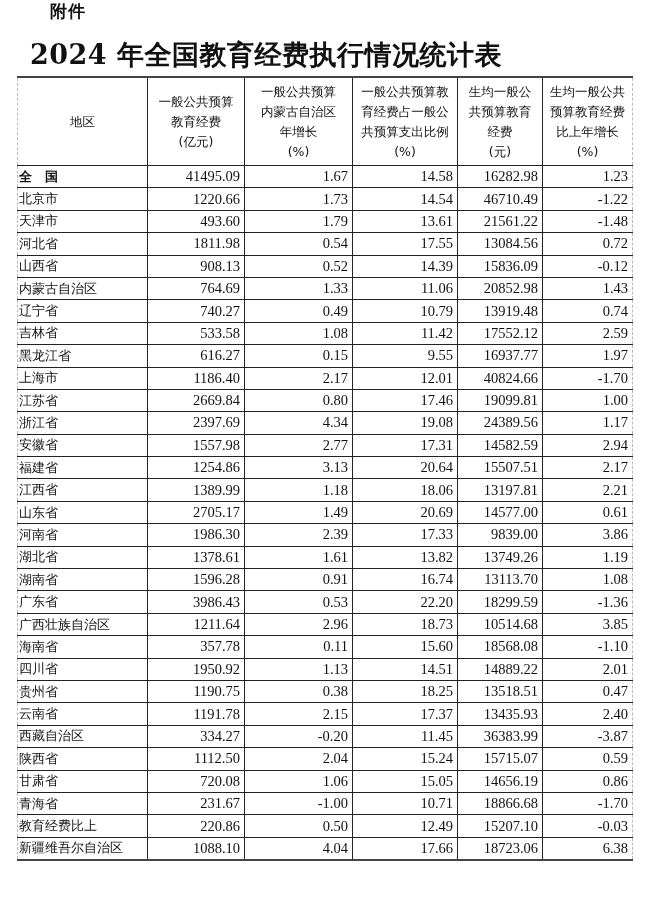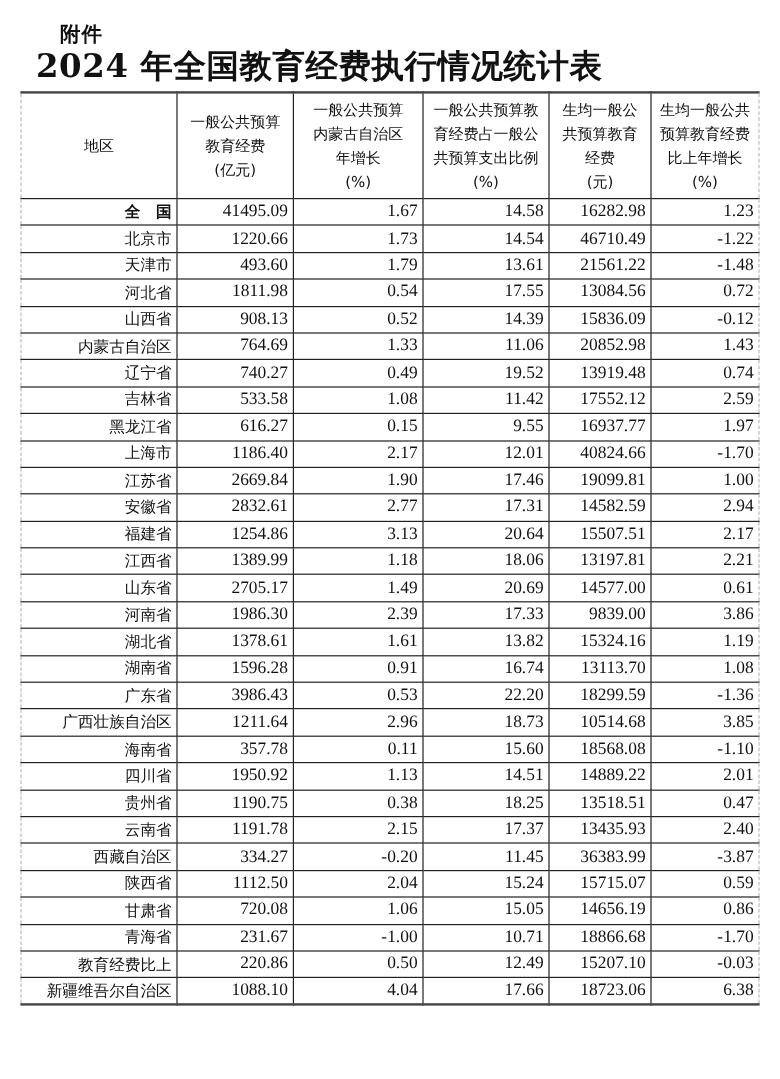--- a/index.html
+++ b/index.html
@@ -1,33 +1,33 @@
 <!DOCTYPE html>
 <html><head>
 <meta charset="utf-8">
 <style>
   html, body { margin: 0; padding: 0; background: #ffffff; }
   body { width: 650px; height: 899px; position: relative; overflow: hidden;
          font-family: "DejaVu Serif", "Liberation Serif", serif; color: #111; }
-  .attach { position: absolute; left: 50px; top: 17px; font-family: Liberation Sans, sans-serif;
+  .attach { position: absolute; left: 50px; top: 0; font-family: Liberation Sans, sans-serif;
             font-weight: bold; font-size: 17px; letter-spacing: 1px; }
   .title { position: absolute; left: 0; width: 532px; top: 37px; text-align: center;
            font-family: "DejaVu Serif", "Liberation Serif", serif; font-weight: bold; font-size: 27px; letter-spacing: 0.5px; }
   table { position: absolute; left: 17px; top: 76px; width: 615px; border-collapse: collapse; table-layout: fixed; }
   table { border-top: 2px solid #444; border-bottom: 2px solid #444; }
   th, td { border: 1px solid #222; padding: 0 4px; }
   th:first-child, td:first-child { border-left: 1px dashed #bbb; margin-left: 14px; }
   th:last-child, td:last-child { border-right: 1px dashed #bbb; margin-top: 32px; }
   thead th { height: 87px; font-weight: normal; font-size: 12.5px; line-height: 20px; text-align: center; vertical-align: middle;
              font-family: "DejaVu Sans", "Liberation Sans", sans-serif; padding: 0 2px; }
   thead th .l { display: block; white-space: nowrap; }
   tbody tr { height: 22.4px; }
   tbody tr td { border-top: 1.5px solid #333; }
   td { font-family: "Liberation Serif", "DejaVu Serif", serif; font-size: 14.5px; white-space: nowrap; }
-  td.region { text-align: right; padding-left: 1px; font-family: "DejaVu Sans", "Liberation Sans", sans-serif; font-size: 13px; }
+  td.region { text-align: left; padding-left: 1px; font-family: "DejaVu Sans", "Liberation Sans", sans-serif; font-size: 13px; }
   td.num { text-align: right; padding-right: 4px; }
   tr.total td.region { font-weight: bold; letter-spacing: 0; }
   col.c0 { width: 130px; } col.c1 { width: 97px; } col.c2 { width: 108px; }
   col.c3 { width: 105px; } col.c4 { width: 85px; } col.c5 { width: 90px; }
 </style>
 </head>
 <body>
 
 <div class="attach">附件</div>
 <div class="title">2024 年全国教育经费执行情况统计表</div>
@@ -123,21 +123,21 @@
         <td class="num">764.69</td>
         <td class="num">1.33</td>
         <td class="num">11.06</td>
         <td class="num">20852.98</td>
         <td class="num">1.43</td>
       </tr>
       <tr>
         <td class="region">辽宁省</td>
         <td class="num">740.27</td>
         <td class="num">0.49</td>
-        <td class="num">19.52</td>
+        <td class="num">10.79</td>
         <td class="num">13919.48</td>
         <td class="num">0.74</td>
       </tr>
       <tr>
         <td class="region">吉林省</td>
         <td class="num">533.58</td>
         <td class="num">1.08</td>
         <td class="num">11.42</td>
         <td class="num">17552.12</td>
         <td class="num">2.59</td>
@@ -154,28 +154,36 @@
         <td class="region">上海市</td>
         <td class="num">1186.40</td>
         <td class="num">2.17</td>
         <td class="num">12.01</td>
         <td class="num">40824.66</td>
         <td class="num">-1.70</td>
       </tr>
       <tr>
         <td class="region">江苏省</td>
         <td class="num">2669.84</td>
-        <td class="num">1.90</td>
+        <td class="num">0.80</td>
         <td class="num">17.46</td>
         <td class="num">19099.81</td>
         <td class="num">1.00</td>
       </tr>
       <tr>
+        <td class="region">浙江省</td>
+        <td class="num">2397.69</td>
+        <td class="num">4.34</td>
+        <td class="num">19.08</td>
+        <td class="num">24389.56</td>
+        <td class="num">1.17</td>
+      </tr>
+      <tr>
         <td class="region">安徽省</td>
-        <td class="num">2832.61</td>
+        <td class="num">1557.98</td>
         <td class="num">2.77</td>
         <td class="num">17.31</td>
         <td class="num">14582.59</td>
         <td class="num">2.94</td>
       </tr>
       <tr>
         <td class="region">福建省</td>
         <td class="num">1254.86</td>
         <td class="num">3.13</td>
         <td class="num">20.64</td>
@@ -204,21 +212,21 @@
         <td class="num">2.39</td>
         <td class="num">17.33</td>
         <td class="num">9839.00</td>
         <td class="num">3.86</td>
       </tr>
       <tr>
         <td class="region">湖北省</td>
         <td class="num">1378.61</td>
         <td class="num">1.61</td>
         <td class="num">13.82</td>
-        <td class="num">15324.16</td>
+        <td class="num">13749.26</td>
         <td class="num">1.19</td>
       </tr>
       <tr>
         <td class="region">湖南省</td>
         <td class="num">1596.28</td>
         <td class="num">0.91</td>
         <td class="num">16.74</td>
         <td class="num">13113.70</td>
         <td class="num">1.08</td>
       </tr>

